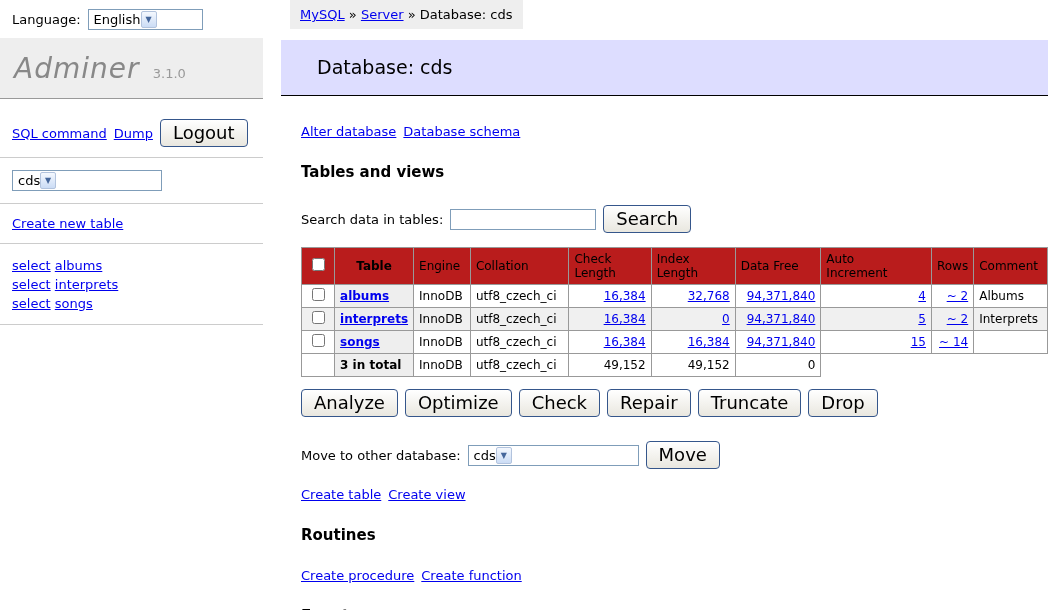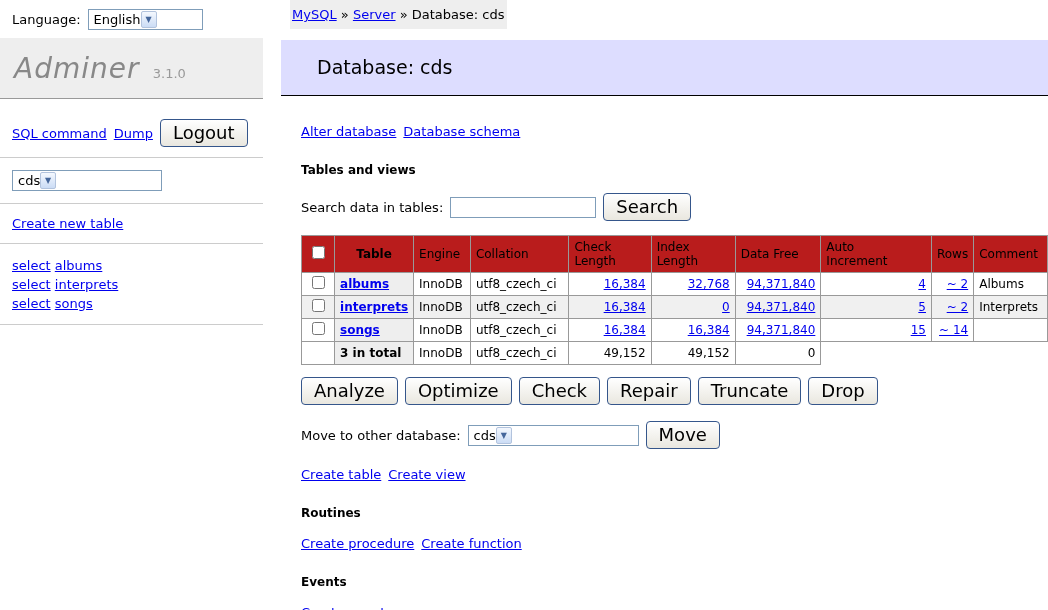--- a/index.html
+++ b/index.html
@@ -30,28 +30,28 @@
 
   
   .btn { display: inline-block; font-family: inherit; font-size: 18px; color: #000;
     padding: 2px 12px 3px; background: linear-gradient(#ffffff, #e9e7df);
     border: 1px solid #35568b; border-radius: 4px; cursor: pointer; }
 
   .txt { border: 1px solid #7f9db9; height: 21px; width: 146px; padding: 2px 4px; font: inherit; }
 
   
   #content { margin-left: 281px; }
-  #breadcrumb { display: inline-block; background: #eee; margin-left: 9px; padding: 0 2px;
+  #breadcrumb { display: inline-block; background: #eee; margin-left: 9px; padding: 0 10px;
     line-height: 29px; height: 29px; }
   h2.page-title { margin-top: 11px; background: #ddf; border-bottom: 1px solid #000;
     padding: 16px 0 17px 36px; font-size: 19px; font-weight: normal; }
   .inner { padding-left: 20px; }
-  .inner p { margin-top: 16px; }
+  .inner p { margin-top: 24px; }
   p.toplinks { margin-top: 28px; }
-  h3 { font-size: 12px; font-weight: bold; margin-top: 24px; }
+  h3 { font-size: 15px; font-weight: bold; margin-top: 24px; }
   .row-line { display: flex; align-items: center; }
   .row-line > * + * { margin-left: 7px; }
 
   
   table.db { border-collapse: collapse; font-size: 12px; margin-top: 14px; }
   table.db td, table.db th { border: 1px solid #999; padding: 4px 5px; vertical-align: middle; }
   table.db thead th { background: #b91c1c; font-weight: normal; text-align: left; }
   table.db thead th.c-check, table.db td.c-check { text-align: center; padding: 2px; }
   table.db thead th.c-table { font-weight: bold; text-align: center; }
   table.db tbody th { background: #eee; text-align: left; }

